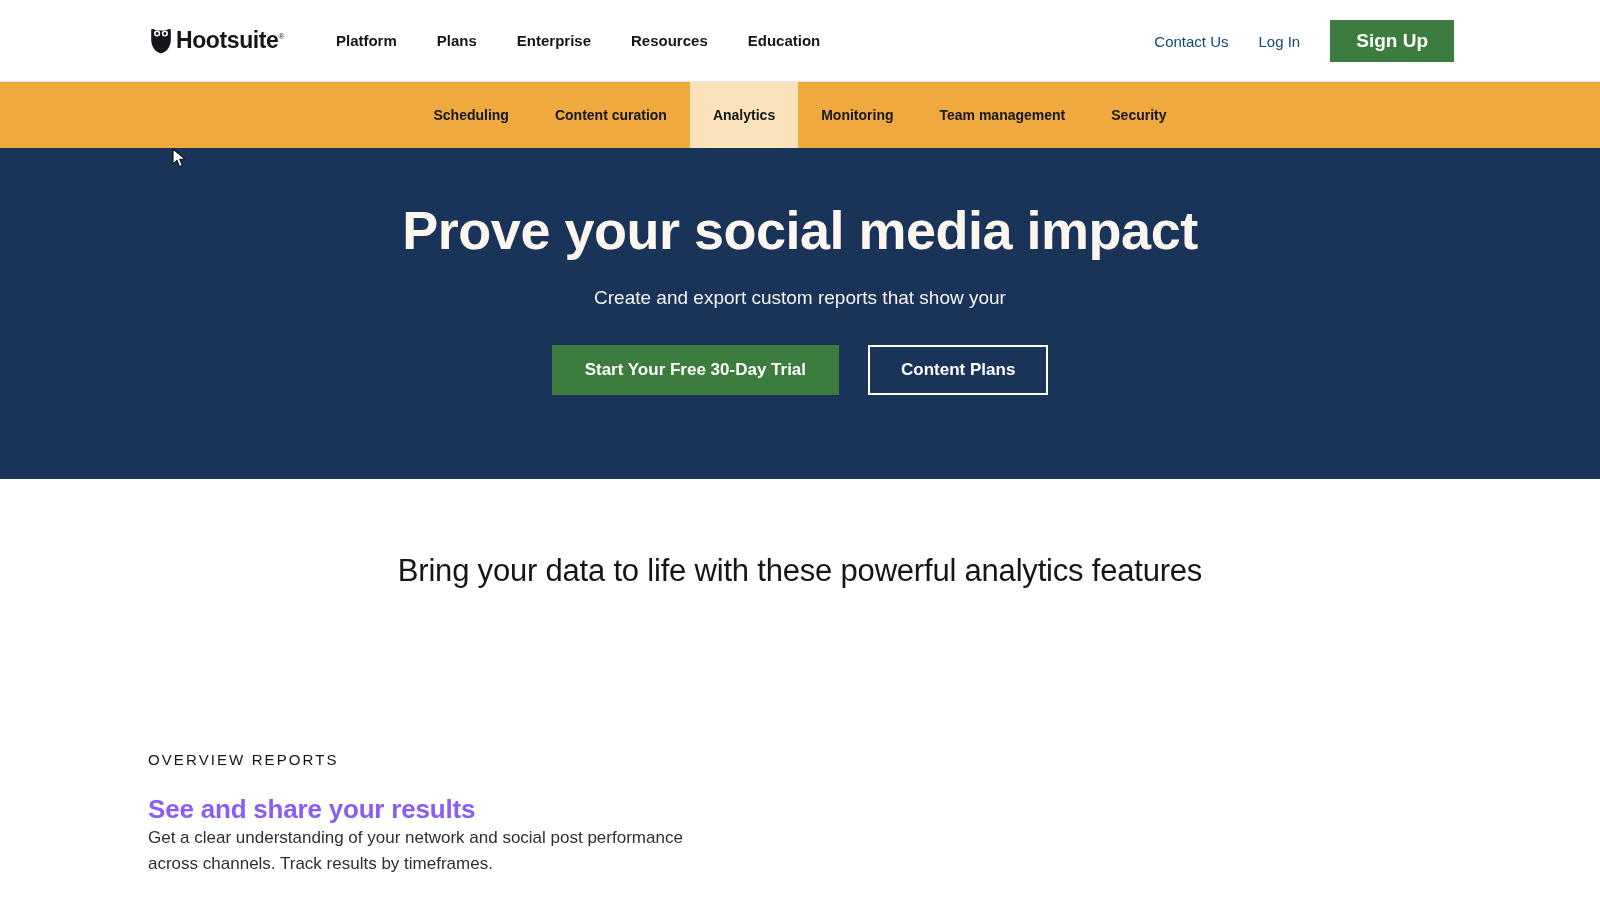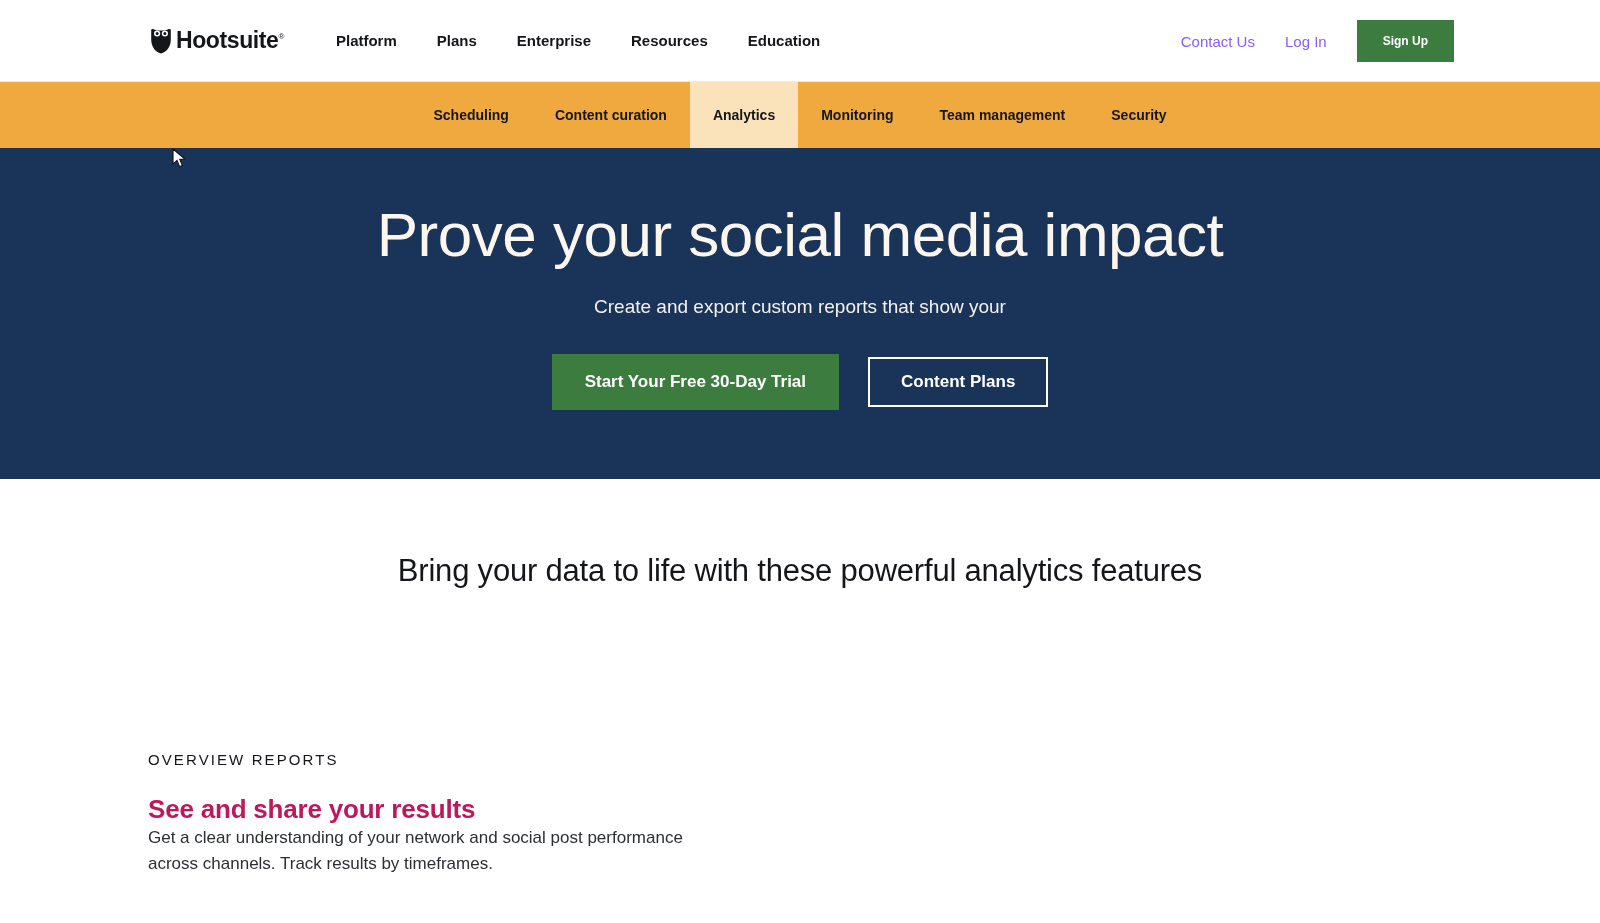--- a/index.html
+++ b/index.html
@@ -66,31 +66,31 @@
     position: absolute;
     right: 146px;
     top: 0;
     height: 82px;
     display: flex;
     align-items: center;
     gap: 30px;
   }
   .topright a.plain {
     font-size: 15px;
-    color: #8b5cf6;
+    color: #0c4a6e;
     text-decoration: none;
     font-weight: 400;
     cursor: pointer;
     white-space: nowrap;
     text-align: center;
   }
   .signup-btn {
     background: #3c7d3f;
     color: #ffffff;
-    font-size: 12px;
+    font-size: 19px;
     font-weight: 700;
     border: none;
     padding: 0 26px;
     height: 42px;
     line-height: 42px;
     cursor: pointer;
     font-family: inherit;
     white-space: nowrap;
   }
 
@@ -117,22 +117,22 @@
   .subnav-item.active { background: #fae3bb; }
 
   
   .hero {
     background: #1a3359;
     height: 331px;
     text-align: center;
     position: relative;
   }
   .hero h1 {
-    font-size: 62px;
-    font-weight: 400;
+    font-size: 54px;
+    font-weight: 700;
     color: #fbf7ee;
     letter-spacing: -0.5px;
     padding-top: 52px;
     line-height: 1.12;
   }
   .hero p {
     font-size: 19px;
     color: #f4f2ee;
     line-height: 1.5;
     margin-top: 24px;
@@ -144,21 +144,21 @@
     justify-content: center;
     align-items: center;
     gap: 29px;
   }
   .btn-primary {
     background: #3c7d3f;
     color: #ffffff;
     font-size: 17px;
     font-weight: 700;
     border: none;
-    height: 56px;
+    height: 50px;
     padding: 0 33px;
     cursor: pointer;
     font-family: inherit;
     white-space: nowrap;
   }
   .btn-outline {
     background: transparent;
     color: #ffffff;
     font-size: 17px;
     font-weight: 700;
@@ -195,21 +195,21 @@
   .eyebrow {
     font-size: 15px;
     letter-spacing: 2.1px;
     color: #14161a;
     font-weight: 400;
     text-transform: uppercase;
   }
   .feature-left h3 {
     font-size: 26px;
     font-weight: 700;
-    color: #be185d;
+    color: #8b5cf6;
     margin-top: 26px;
     letter-spacing: -0.2px;
   }
   .feature-left p {
     font-size: 17px;
     color: #2c2f33;
     line-height: 1.55;
     max-width: 620px;
   }
 

